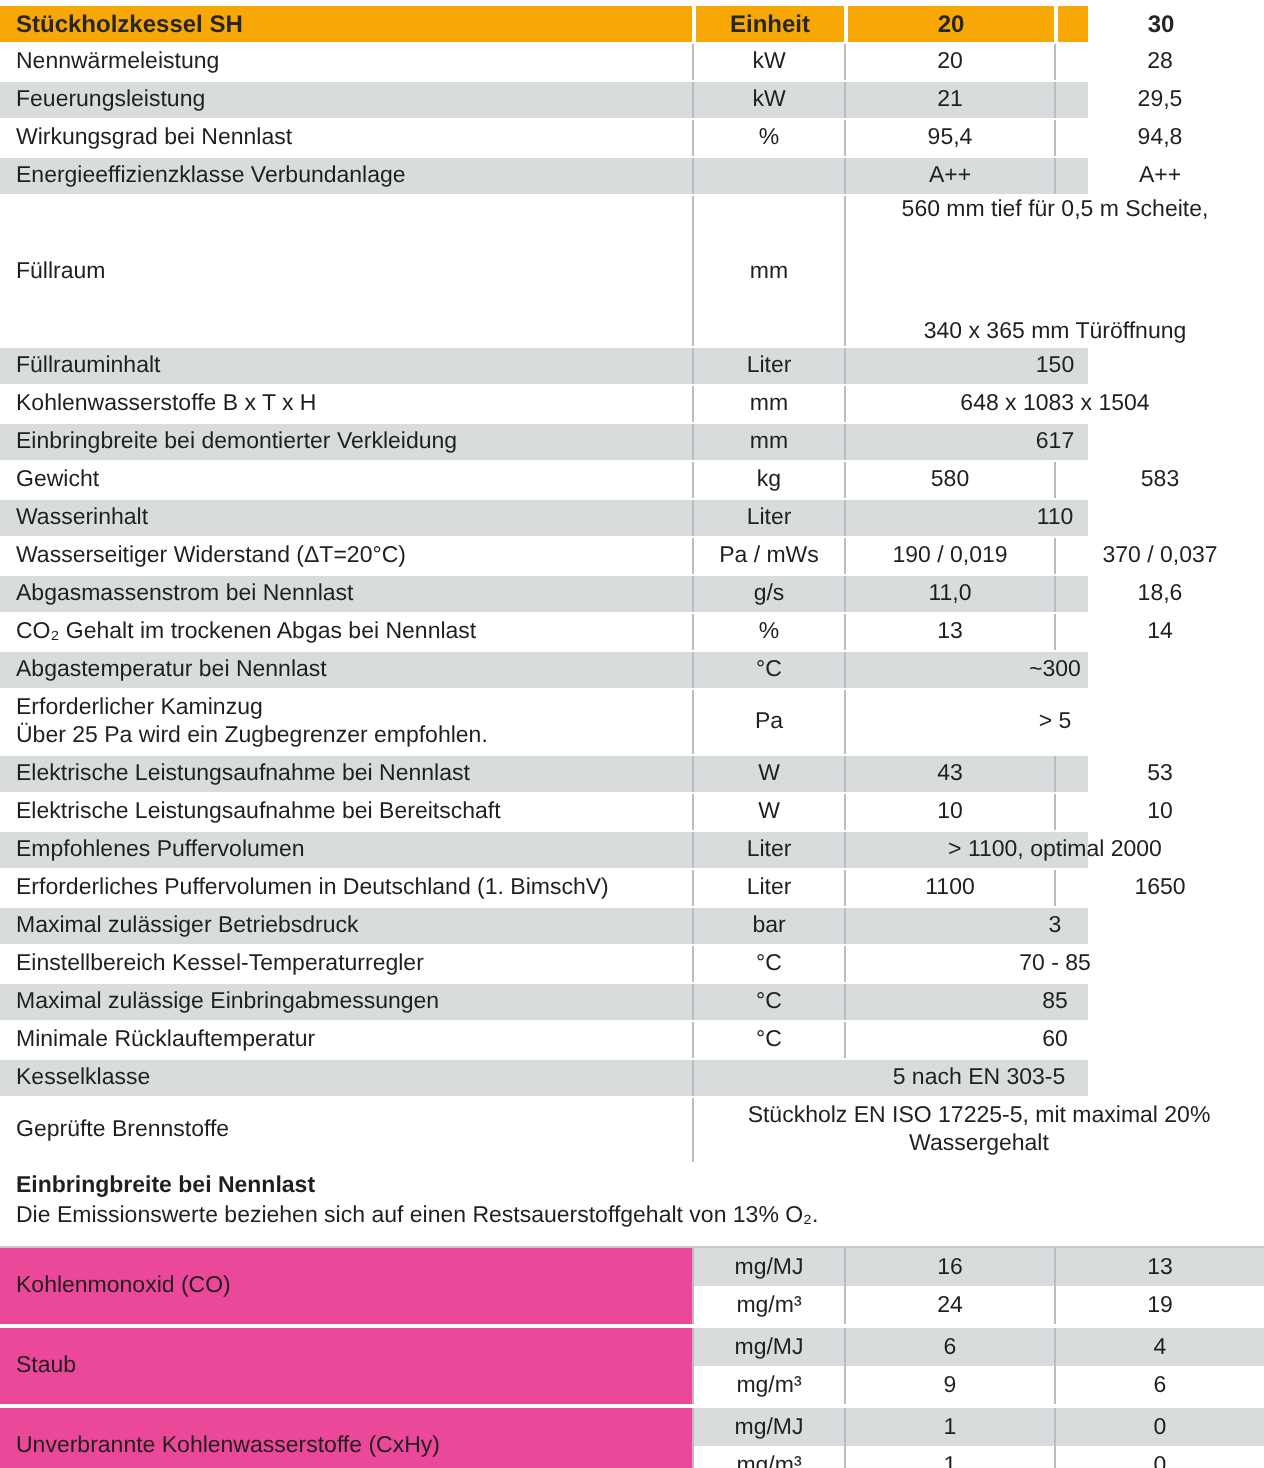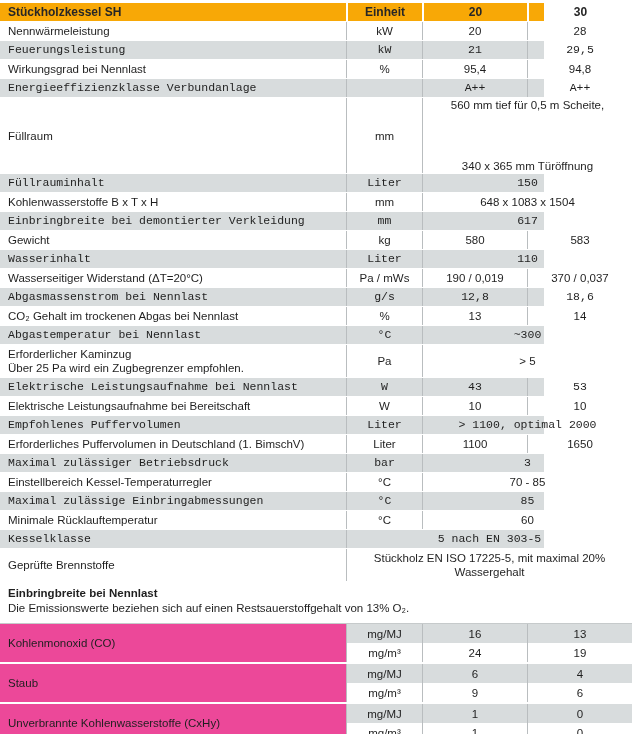--- a/index.html
+++ b/index.html
@@ -12,21 +12,21 @@
   .page{padding-top:2px;}
   .tbl{width:544px;}
   .row{
     display:grid;
     grid-template-columns:346px 76px 105px 105px;
     min-height:19px;
     box-sizing:border-box;
     border-top:1px solid #ffffff;
     background:#ffffff;
   }
-  .row.gray{background:#d8dcdd;font-family:Liberation Mono, monospace;}
+  .row.gray{background:#d8dcdd;}
   .row.h2{min-height:33px;}
   .hrow{
     background:#f8a806;
     font-weight:bold;
     font-size:12px;
     color:#262626;
   }
   .cl{
     display:flex;flex-direction:column;justify-content:center;
     padding-left:8px;padding-right:4px;line-height:14px;
@@ -152,21 +152,21 @@
     <div class="row">
       <div class="cl">Wasserseitiger Widerstand (ΔT=20°C)</div>
       <div class="cc">Pa / mWs</div>
       <div class="cc">190 / 0,019</div>
       <div class="cc">370 / 0,037</div>
     </div>
 
     <div class="row gray">
       <div class="cl">Abgasmassenstrom bei Nennlast</div>
       <div class="cc">g/s</div>
-      <div class="cc">12,8</div>
+      <div class="cc">11,0</div>
       <div class="cc">18,6</div>
     </div>
 
     <div class="row">
       <div class="cl">CO₂ Gehalt im trockenen Abgas bei Nennlast</div>
       <div class="cc">%</div>
       <div class="cc">13</div>
       <div class="cc">14</div>
     </div>
 

